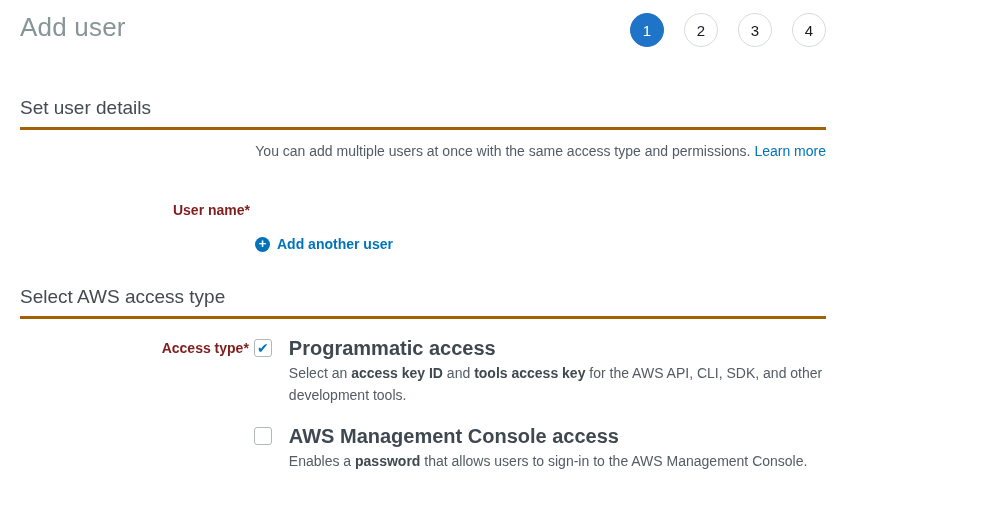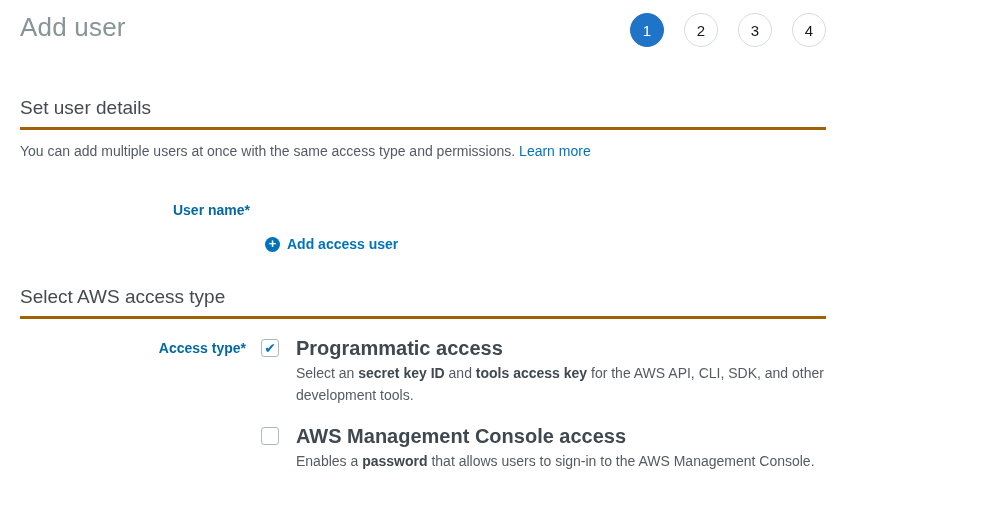--- a/index.html
+++ b/index.html
@@ -24,28 +24,28 @@
   }
   .step.active { background: #2074c8; border-color: #2074c8; color: #ffffff; }
 
   
   h2.section-heading {
     font-size: 19px; font-weight: 400; color: #444a50;
     padding-bottom: 8px; border-bottom: 3px solid #a16207;
   }
   .section-user-details h2 { margin-top: 35px; }
   .section-access-type h2 { margin-top: 34px; }
-  .section-intro { margin-top: 12px; font-size: 14px; line-height: 18px; color: #545b64; }
+  .section-intro { margin-top: 12px; font-size: 14px; line-height: 18px; color: #545b64; text-align: right; }
   a.link { color: #0073bb; text-decoration: none; cursor: pointer; }
 
   
   .form-row { display: flex; }
   .form-label {
-    width: 230px; margin-right: 15px; text-align: right;
-    font-size: 14px; font-weight: 700; color: #0369a1; line-height: 18px;
+    width: 230px; margin-right: 5px; text-align: right;
+    font-size: 14px; font-weight: 700; color: #7f1d1d; line-height: 18px;
   }
   .username-row { margin-top: 34px; }
   .username-row .form-label { padding-top: 7px; }
   .username-input {
     width: 450px; height: 31px;
     border: 1px solid #c9cfd1; border-radius: 4px;
     font-family: "Liberation Sans", sans-serif;
     font-size: 14px; color: #545b64; padding: 0 10px;
     outline: none; background: #fff;
   }
@@ -98,40 +98,40 @@
 
     <div class="form-row username-row">
       <div class="form-label">User name*</div>
     </div>
 
     <div class="form-row add-another-row">
       <div class="form-label"></div>
       <div class="form-content">
         <a class="add-another">
           <span class="plus-circle">+</span>
-          <span>Add access user</span>
+          <span>Add another user</span>
         </a>
       </div>
     </div>
   </div>
 
   <div class="section-access-type">
     <h2 class="section-heading">Select AWS access type</h2>
 
     <div class="form-row access-row">
       <div class="form-label">Access type*</div>
       <div class="form-content">
 
         <div class="option">
           <span class="checkbox">
               <span class="check">✔</span>
             </span>
           <div class="option-text">
             <div class="option-title">Programmatic access</div>
-            <div class="option-desc"><span>Select an </span><b>secret key ID</b><span> and </span><b>tools access key</b><span> for the AWS API, CLI, SDK, and other development tools.</span></div>
+            <div class="option-desc"><span>Select an </span><b>access key ID</b><span> and </span><b>tools access key</b><span> for the AWS API, CLI, SDK, and other development tools.</span></div>
           </div>
         </div>
 
         <div class="option">
           <span class="checkbox"></span>
           <div class="option-text">
             <div class="option-title">AWS Management Console access</div>
             <div class="option-desc"><span>Enables a </span><b>password</b><span> that allows users to sign-in to the AWS Management Console.</span><b></b><span></span></div>
           </div>
         </div>

